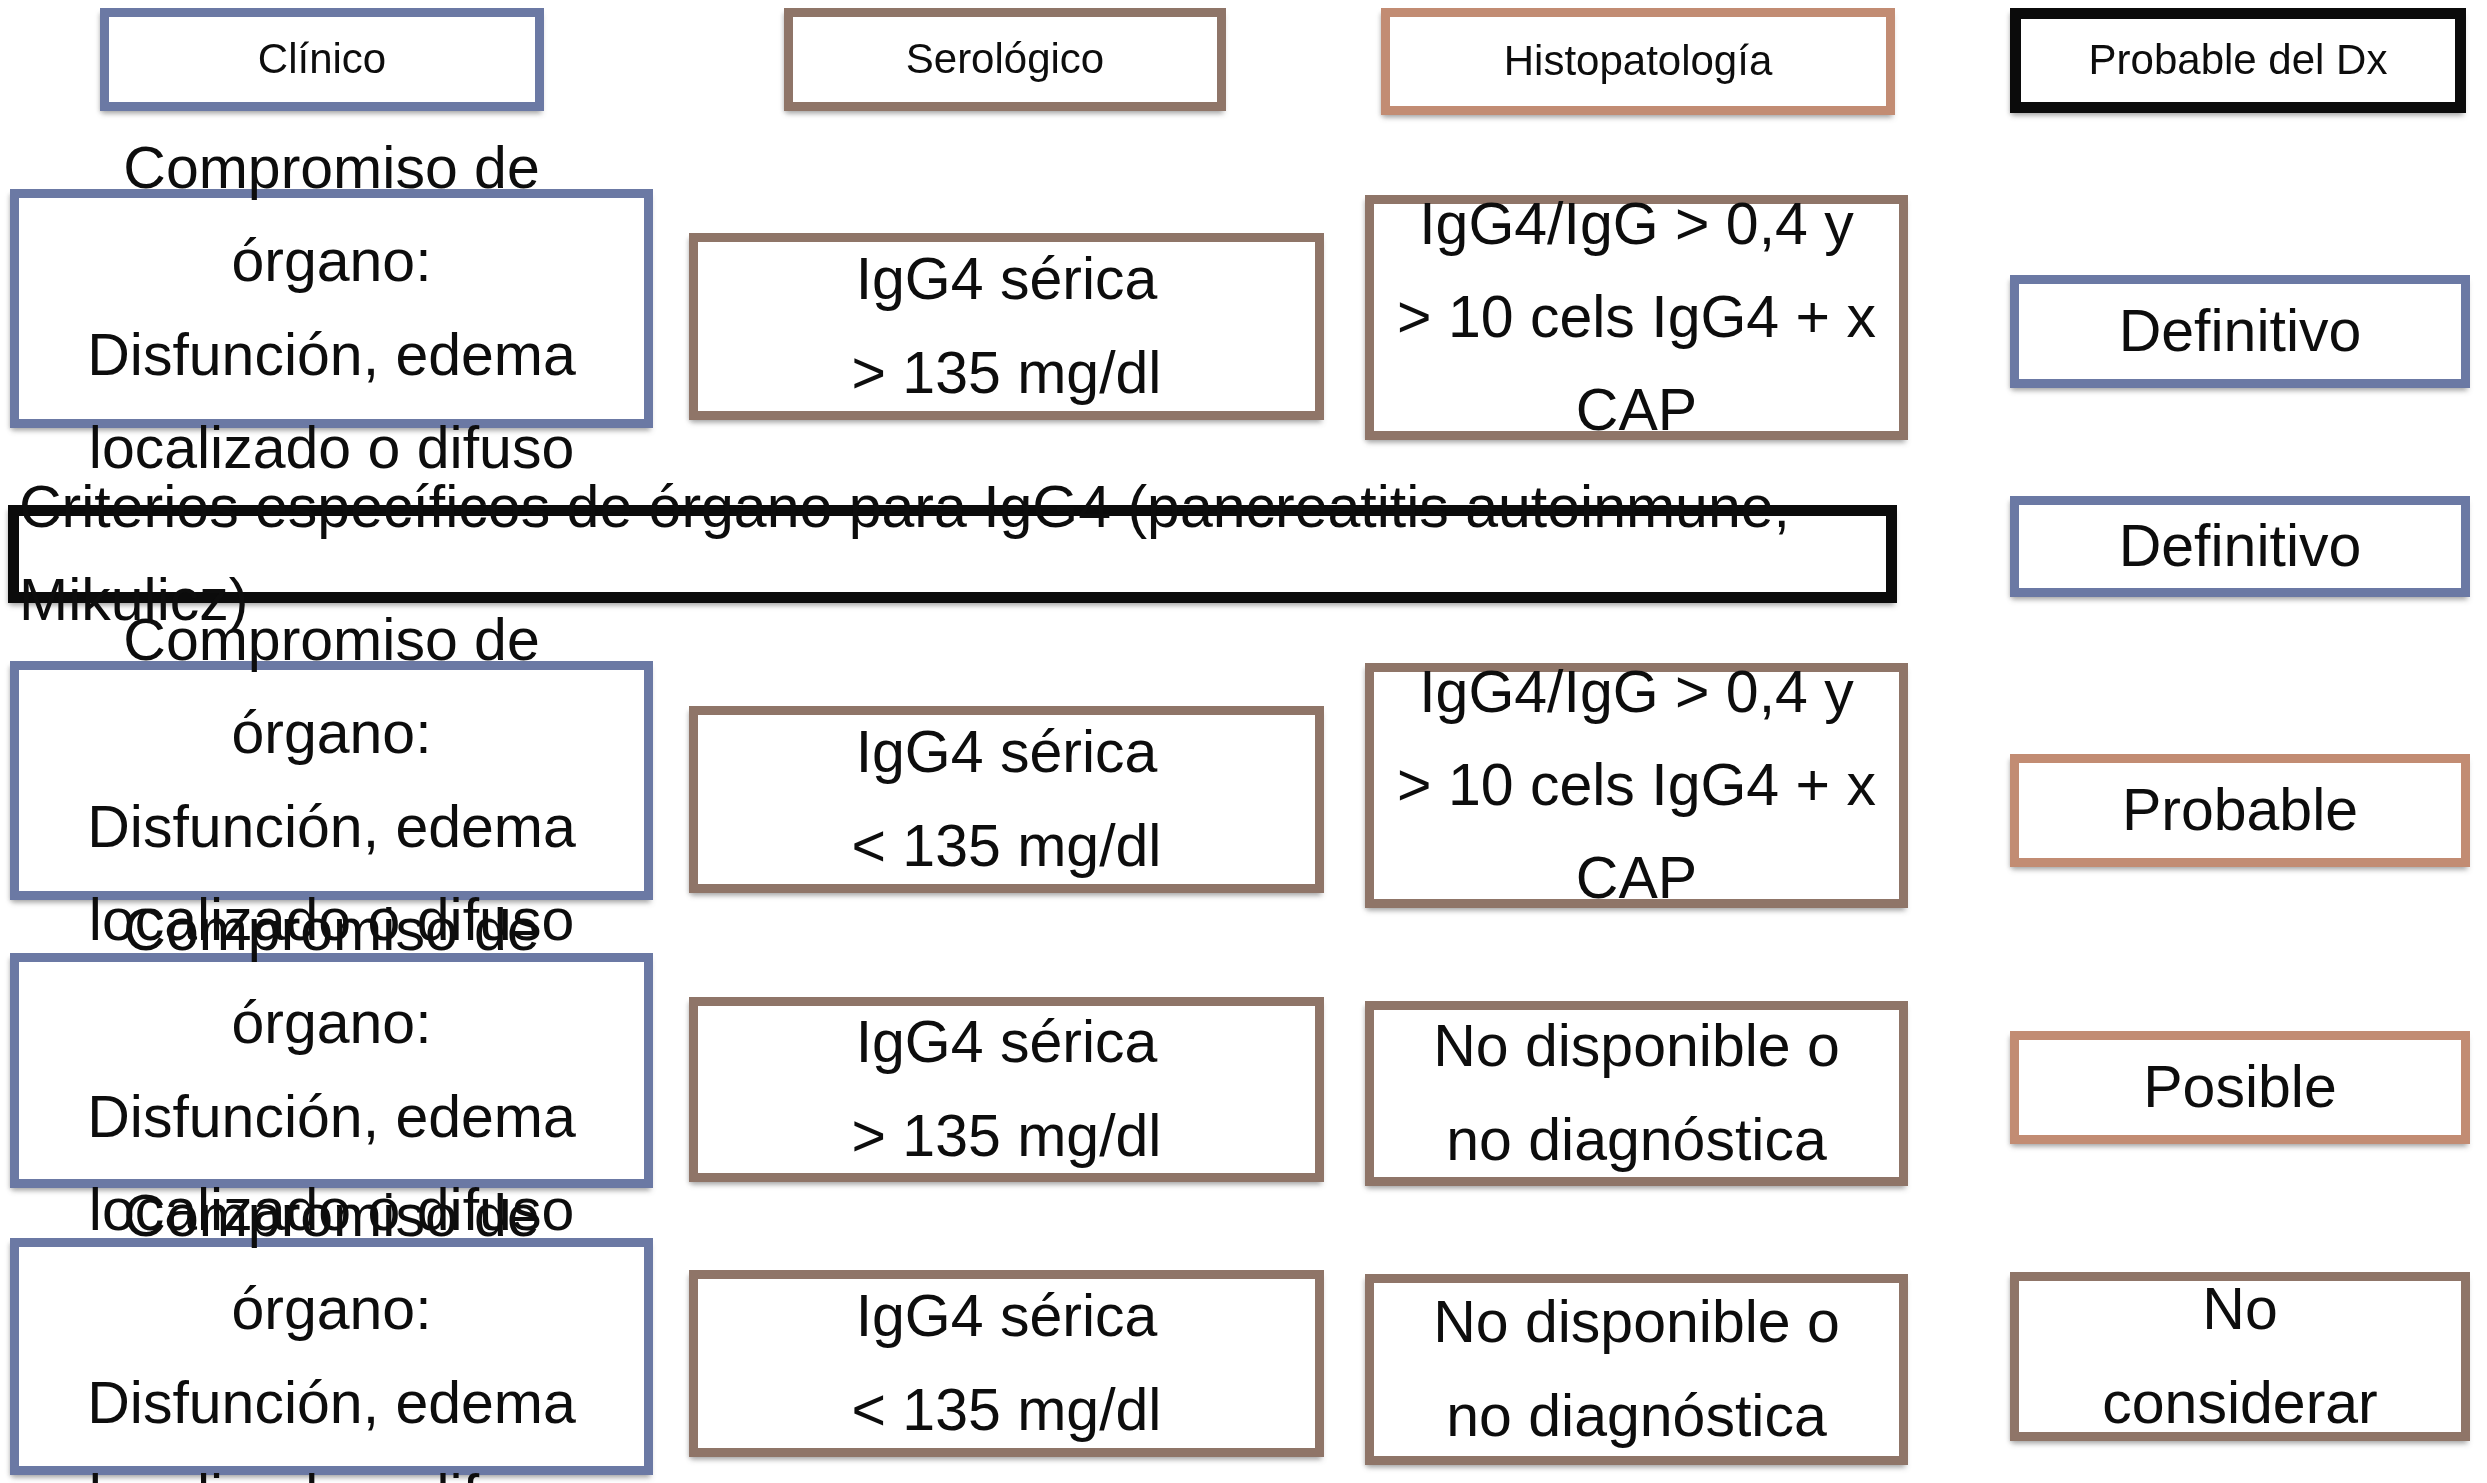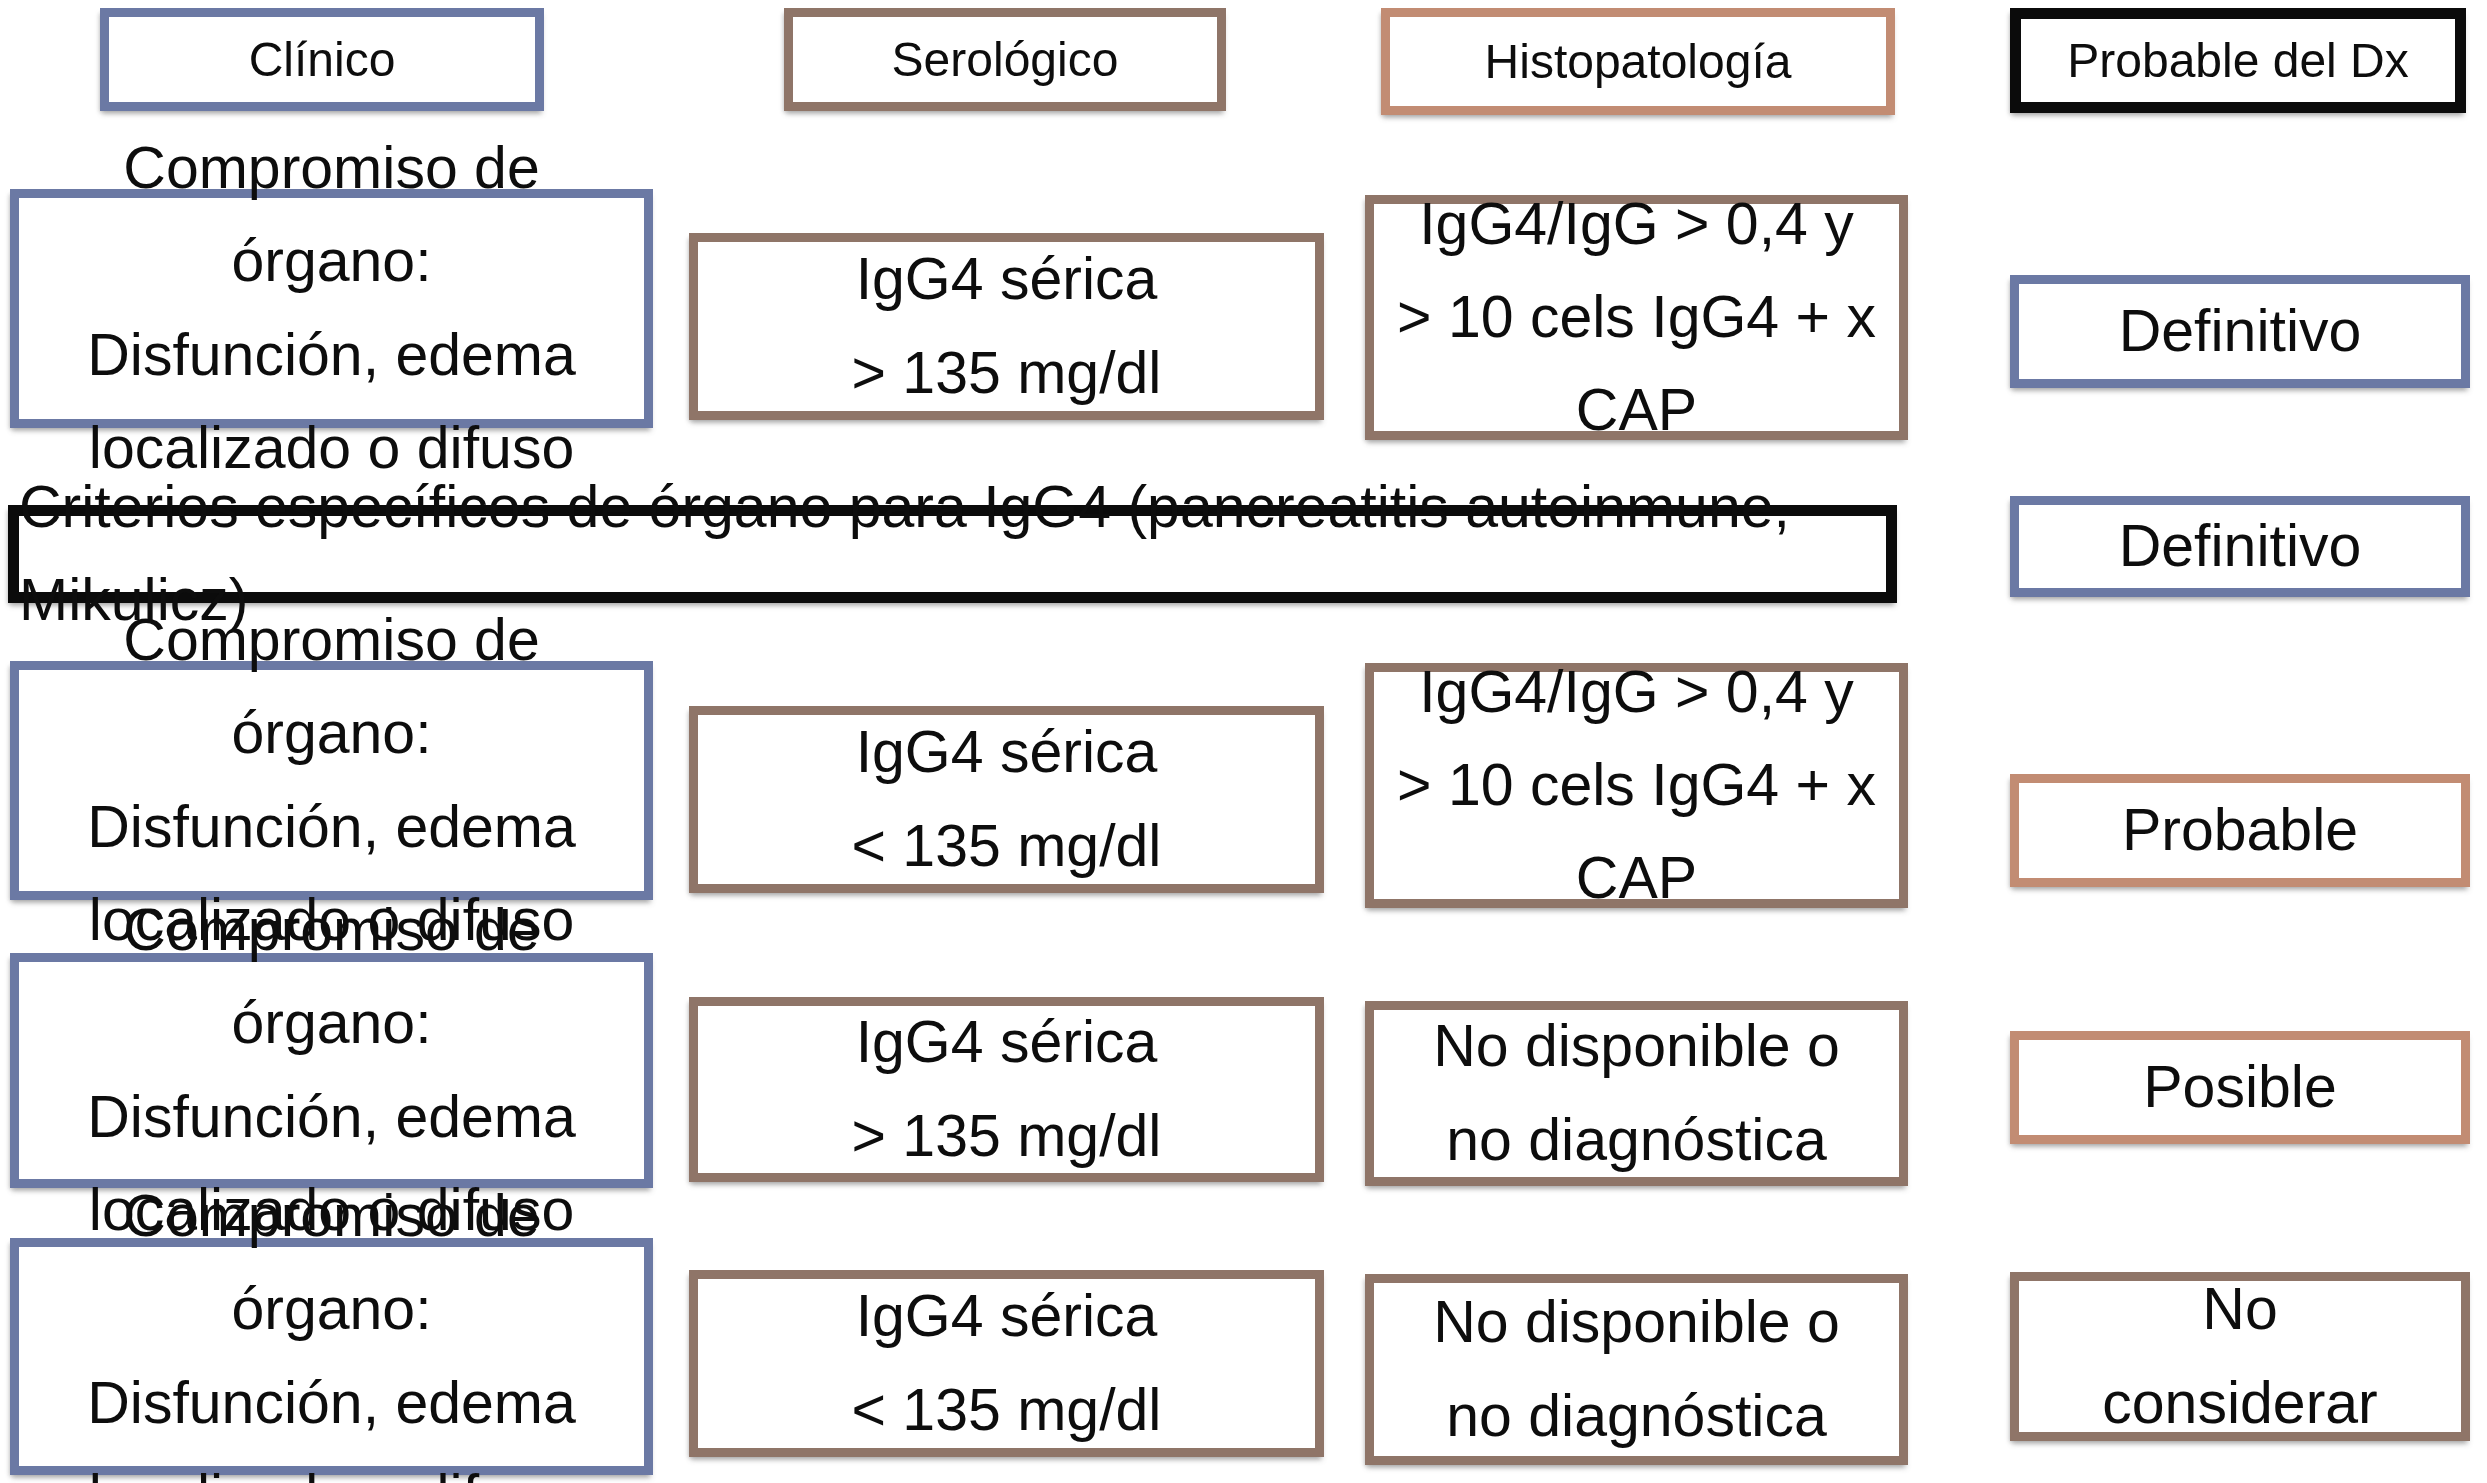--- a/index.html
+++ b/index.html
@@ -24,21 +24,21 @@
     text-align: center;
     box-sizing: border-box;
     box-shadow: 0 5px 5px -2px rgba(110,110,110,0.45), -3px 3px 4px -2px rgba(110,110,110,0.30);
   }
   .box-text {
     white-space: pre-line;
     font-size: 59px;
     line-height: 1.58;
   }
   .header-text {
-    font-size: 48px;
+    font-size: 42px;
     line-height: 1.2;
   }
   .b-blue   { border: 9px solid var(--clinical-blue, #6B79A4); }
   .b-brown  { border: 9px solid var(--serology-brown, #8F7568); }
   .b-salmon { border: 9px solid var(--histology-salmon, #C28C73); }
   .b-black  { border: 11px solid var(--quality-black, #0B0B0B); }
   .wide {
     justify-content: flex-start;
     text-align: left;
   }
@@ -93,21 +93,21 @@
   </div>
   <div class="box b-brown" style="left:689px; top:706px; width:635px; height:187px;">
     <span class="box-text">IgG4 sérica
 &lt; 135 mg/dl</span>
   </div>
   <div class="box b-brown" style="left:1365px; top:663px; width:543px; height:245px;">
     <span class="box-text">IgG4/IgG &gt; 0,4 y
 &gt; 10 cels IgG4 + x
 CAP</span>
   </div>
-  <div class="box b-salmon" style="left:2010px; top:754px; width:460px; height:113px;margin-top:20px;">
+  <div class="box b-salmon" style="left:2010px; top:754px; width:460px; height:113px;">
     <span class="box-text">Probable</span>
   </div>
 
   <div class="box b-blue" style="left:10px; top:953px; width:643px; height:235px;">
     <span class="box-text">Compromiso de órgano:
 Disfunción, edema
 localizado o difuso</span>
   </div>
   <div class="box b-brown" style="left:689px; top:997px; width:635px; height:185px;">
     <span class="box-text">IgG4 sérica

